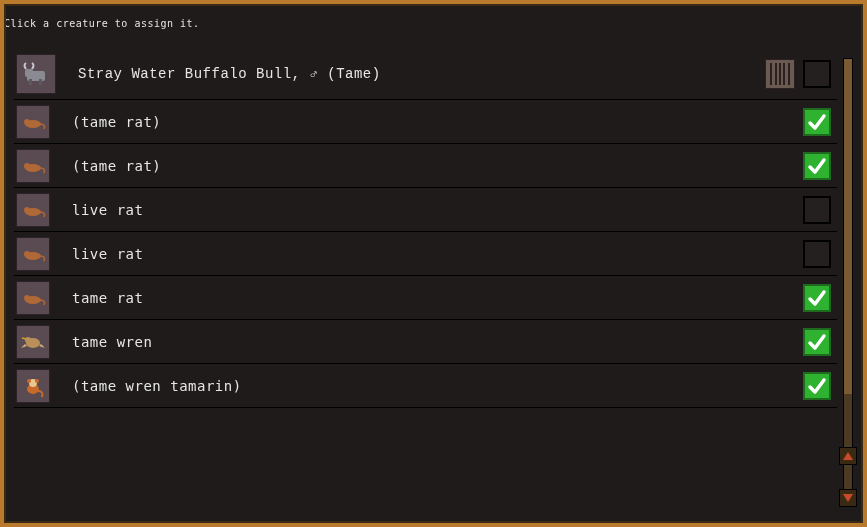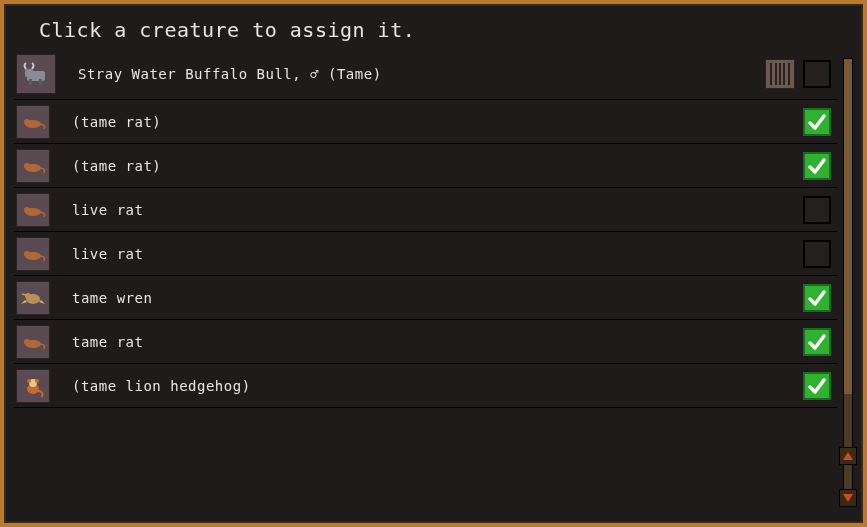--- a/index.html
+++ b/index.html
@@ -28,39 +28,38 @@
     width:867px; height:527px; box-sizing:border-box;
     background:var(--panel);
     border:4px solid var(--panel-border-1);
     outline:2px solid var(--panel-border-2);
     outline-offset:-6px;
     position:relative;
     overflow:hidden;
   }
   .header{
     padding:14px 12px 8px 0;
-    font-size:20px;
+    font-size:10px;
     letter-spacing:0.5px;
     border-bottom:1px solid transparent;
     white-space:nowrap;
-    margin-left:35px;
   }
   .list-area{
     position:absolute;
     top:44px; left:10px; right:26px; bottom:10px;
     overflow:hidden;
   }
   .row{
     display:flex; align-items:center;
     height:44px;
     box-sizing:border-box;
     border-bottom:1px solid var(--row-border);
     padding:0 6px 0 2px;
   }
-  .row:first-child{height:52px;}
+  .row:first-child{height:52px;font-family:Liberation Mono, monospace;}
   .creature-icon{
     width:34px; height:34px;
     background:var(--icon-bg);
     border:1px solid var(--icon-border);
     box-sizing:border-box;
     display:flex; align-items:center; justify-content:center;
     flex:0 0 34px;
     margin-right:22px;
     position:relative;
   }
@@ -222,73 +221,73 @@
             <path d="M20 15 Q26 15 24 20" stroke="#b06836" stroke-width="1.5" fill="none"></path>
           </svg>
         </div>
         <div class="label">live rat</div>
         <div class="row-end">
           <div class="checkbox"></div>
         </div>
       </div>
       <div class="row">
         <div class="creature-icon">
+          <svg width="26" height="26" viewBox="0 0 26 26">
+            <g fill="#b06836">
+              <ellipse cx="13" cy="15" rx="8" ry="4"></ellipse>
+              <circle cx="7" cy="13" r="3"></circle>
+            </g>
+            <path d="M20 15 Q26 15 24 20" stroke="#b06836" stroke-width="1.5" fill="none"></path>
+          </svg>
+        </div>
+        <div class="label">tame rat</div>
+        <div class="row-end">
+          <div class="checkbox checked">
+            <svg width="20" height="20" viewBox="0 0 20 20">
+              <path d="M3 11 L8 16 L17 4" stroke="#fff" stroke-width="3.5" fill="none" stroke-linecap="round" stroke-linejoin="round"></path>
+            </svg>
+          </div>
+        </div>
+      </div>
+      <div class="row">
+        <div class="creature-icon">
           <svg width="28" height="28" viewBox="0 0 28 28">
             <g fill="#b89058">
               <ellipse cx="14" cy="15" rx="7" ry="5"></ellipse>
               <circle cx="9" cy="12" r="3"></circle>
             </g>
             <g fill="#d4b078">
               <path d="M6 16 L2 20 L8 18 Z"></path>
               <path d="M22 16 L26 20 L20 18 Z"></path>
             </g>
             <path d="M7 11 L3 10" stroke="#d4a030" stroke-width="1.5"></path>
           </svg>
         </div>
         <div class="label">tame wren</div>
-        <div class="row-end">
-          <div class="checkbox checked">
-            <svg width="20" height="20" viewBox="0 0 20 20">
-              <path d="M3 11 L8 16 L17 4" stroke="#fff" stroke-width="3.5" fill="none" stroke-linecap="round" stroke-linejoin="round"></path>
-            </svg>
-          </div>
-        </div>
-      </div>
-      <div class="row">
-        <div class="creature-icon">
-          <svg width="26" height="26" viewBox="0 0 26 26">
-            <g fill="#b06836">
-              <ellipse cx="13" cy="15" rx="8" ry="4"></ellipse>
-              <circle cx="7" cy="13" r="3"></circle>
-            </g>
-            <path d="M20 15 Q26 15 24 20" stroke="#b06836" stroke-width="1.5" fill="none"></path>
-          </svg>
-        </div>
-        <div class="label">tame rat</div>
         <div class="row-end">
           <div class="checkbox checked">
             <svg width="20" height="20" viewBox="0 0 20 20">
               <path d="M3 11 L8 16 L17 4" stroke="#fff" stroke-width="3.5" fill="none" stroke-linecap="round" stroke-linejoin="round"></path>
             </svg>
           </div>
         </div>
       </div>
       <div class="row">
         <div class="creature-icon">
           <svg width="26" height="26" viewBox="0 0 26 26">
             <ellipse cx="13" cy="16" rx="6" ry="5" fill="#c86a2a"></ellipse>
             <circle cx="13" cy="10" r="4" fill="#e8c890"></circle>
             <g fill="#c86a2a">
               <circle cx="9" cy="8" r="2"></circle>
               <circle cx="17" cy="8" r="2"></circle>
             </g>
             <path d="M18 18 Q24 18 22 24" stroke="#c86a2a" stroke-width="2" fill="none"></path>
           </svg>
         </div>
-        <div class="label">(tame lion hedgehog)</div>
+        <div class="label">(tame wren tamarin)</div>
         <div class="row-end">
           <div class="checkbox checked">
             <svg width="20" height="20" viewBox="0 0 20 20">
               <path d="M3 11 L8 16 L17 4" stroke="#fff" stroke-width="3.5" fill="none" stroke-linecap="round" stroke-linejoin="round"></path>
             </svg>
           </div>
         </div>
       </div>
     </div>
 

